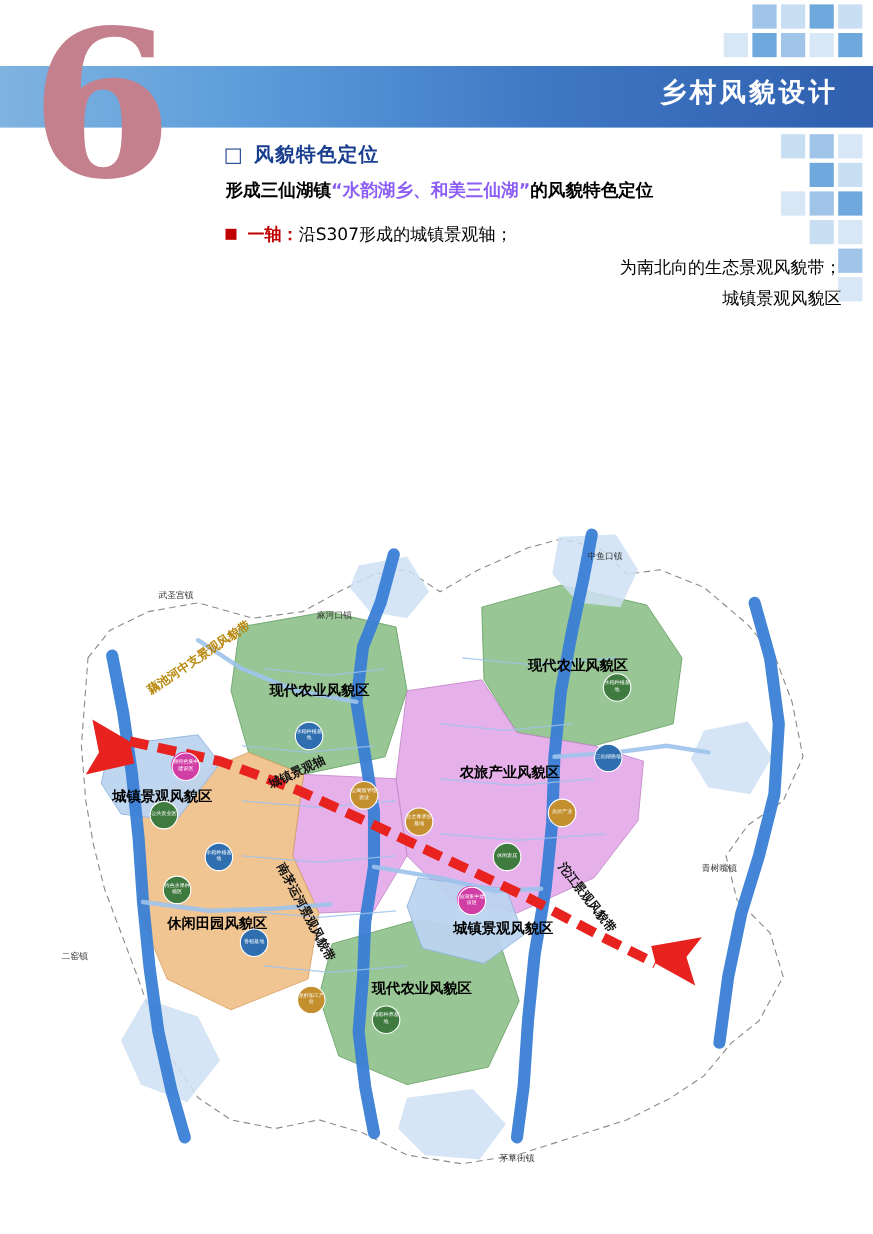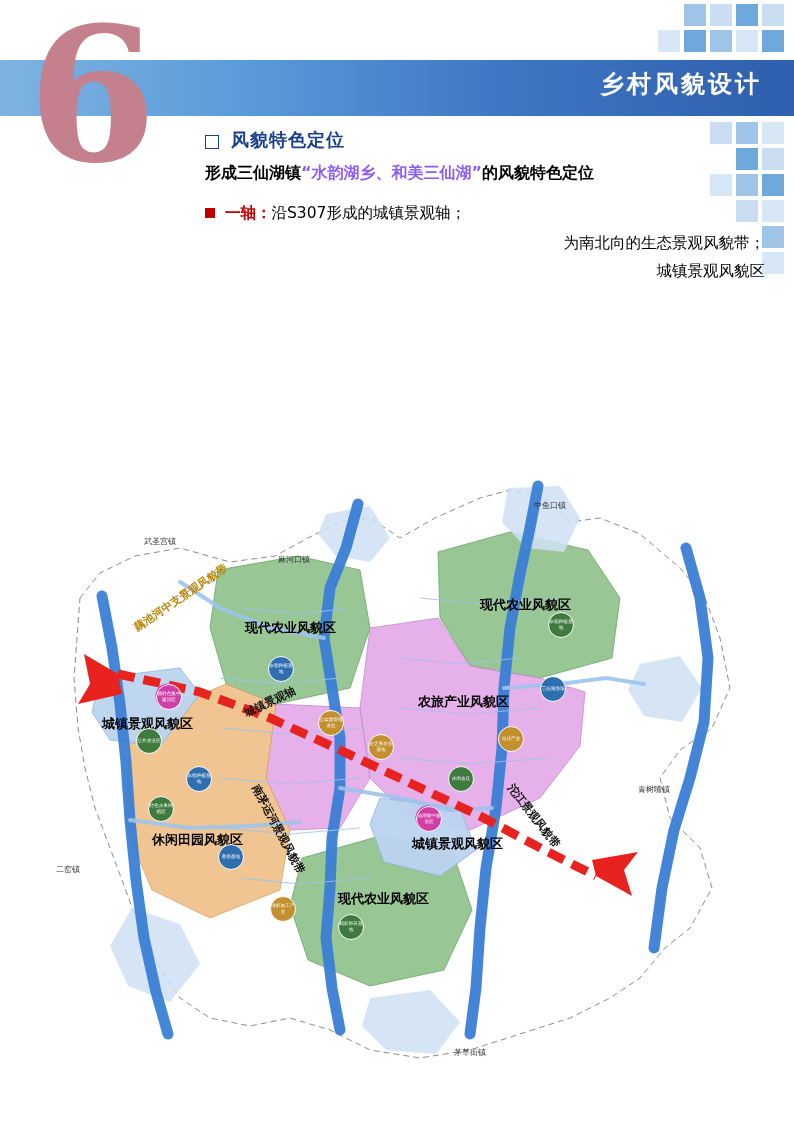--- a/index.html
+++ b/index.html
@@ -217,21 +217,21 @@
   <div class="maplabel zone-label" style="left:205px;top:141px;">现代农业风貌区</div>
   <div class="maplabel zone-label" style="left:440px;top:118px;">现代农业风貌区</div>
   <div class="maplabel zone-label" style="left:378px;top:215px;">农旅产业风貌区</div>
   <div class="maplabel zone-label" style="left:62px;top:237px;">城镇景观风貌区</div>
   <div class="maplabel zone-label" style="left:112px;top:353px;">休闲田园风貌区</div>
   <div class="maplabel zone-label" style="left:372px;top:357px;">城镇景观风貌区</div>
   <div class="maplabel zone-label" style="left:298px;top:412px;">现代农业风貌区</div>
 
   <div class="maplabel town-label" style="left:463px;top:22px;margin-left:31px;">中鱼口镇</div>
   <div class="maplabel town-label" style="left:104px;top:58px;">武圣宫镇</div>
-  <div class="maplabel town-label" style="left:238px;top:76px;">麻河口镇</div>
+  <div class="maplabel town-label" style="left:248px;top:76px;">麻河口镇</div>
   <div class="maplabel town-label" style="left:598px;top:286px;margin-top:20px;">青树嘴镇</div>
   <div class="maplabel town-label" style="left:16px;top:386px;">二窑镇</div>
   <div class="maplabel town-label" style="left:414px;top:569px;">茅草街镇</div>
 
   <div class="axis-text" style="left:95px;top:143px;transform:rotate(-34deg);transform-origin:left center;color:#b8860b;">藕池河中支景观风貌带</div>
   <div class="axis-text" style="left:205px;top:228px;transform:rotate(-25deg);transform-origin:left center;color:#111;">城镇景观轴</div>
   <div class="axis-text" style="left:215px;top:300px;transform:rotate(62deg);transform-origin:left center;color:#111;">南茅运河景观风貌带</div>
   <div class="axis-text" style="left:470px;top:300px;transform:rotate(52deg);transform-origin:left center;color:#111;">沱江景观风貌带</div>
 
   <div class="poi" style="left:116px;top:206px;width:24px;height:24px;background:#d13fa6;">丽特色集中建设区</div>

